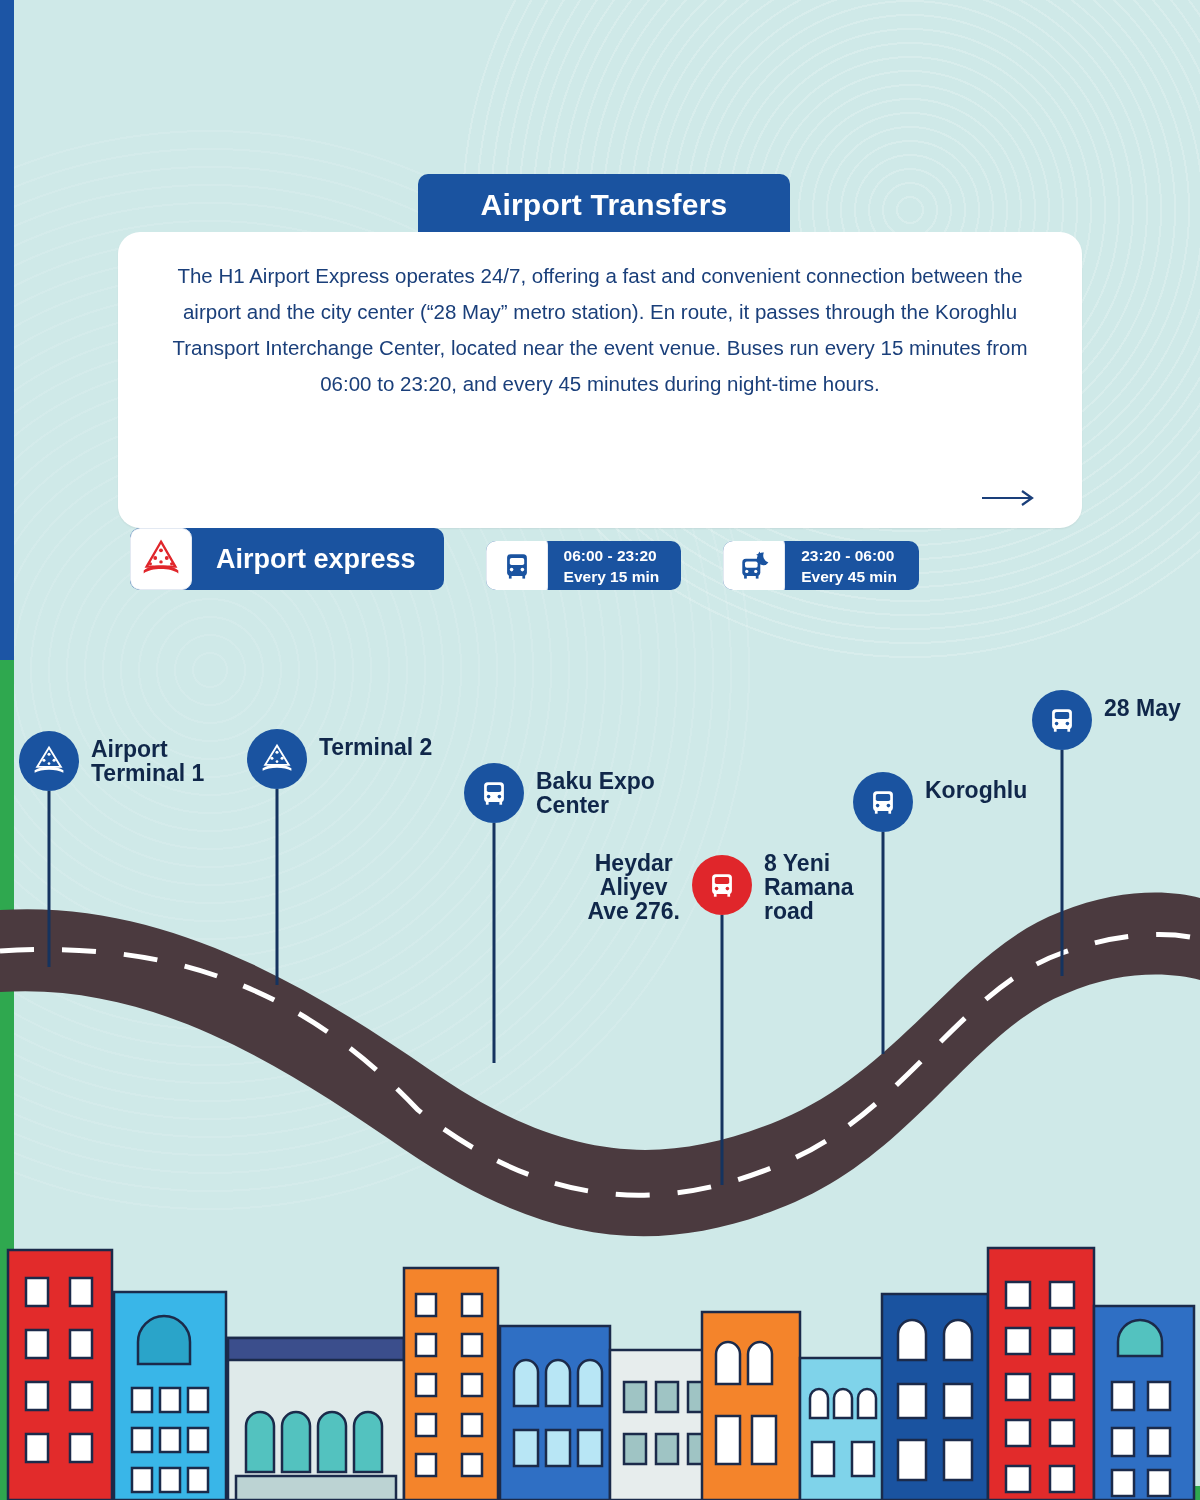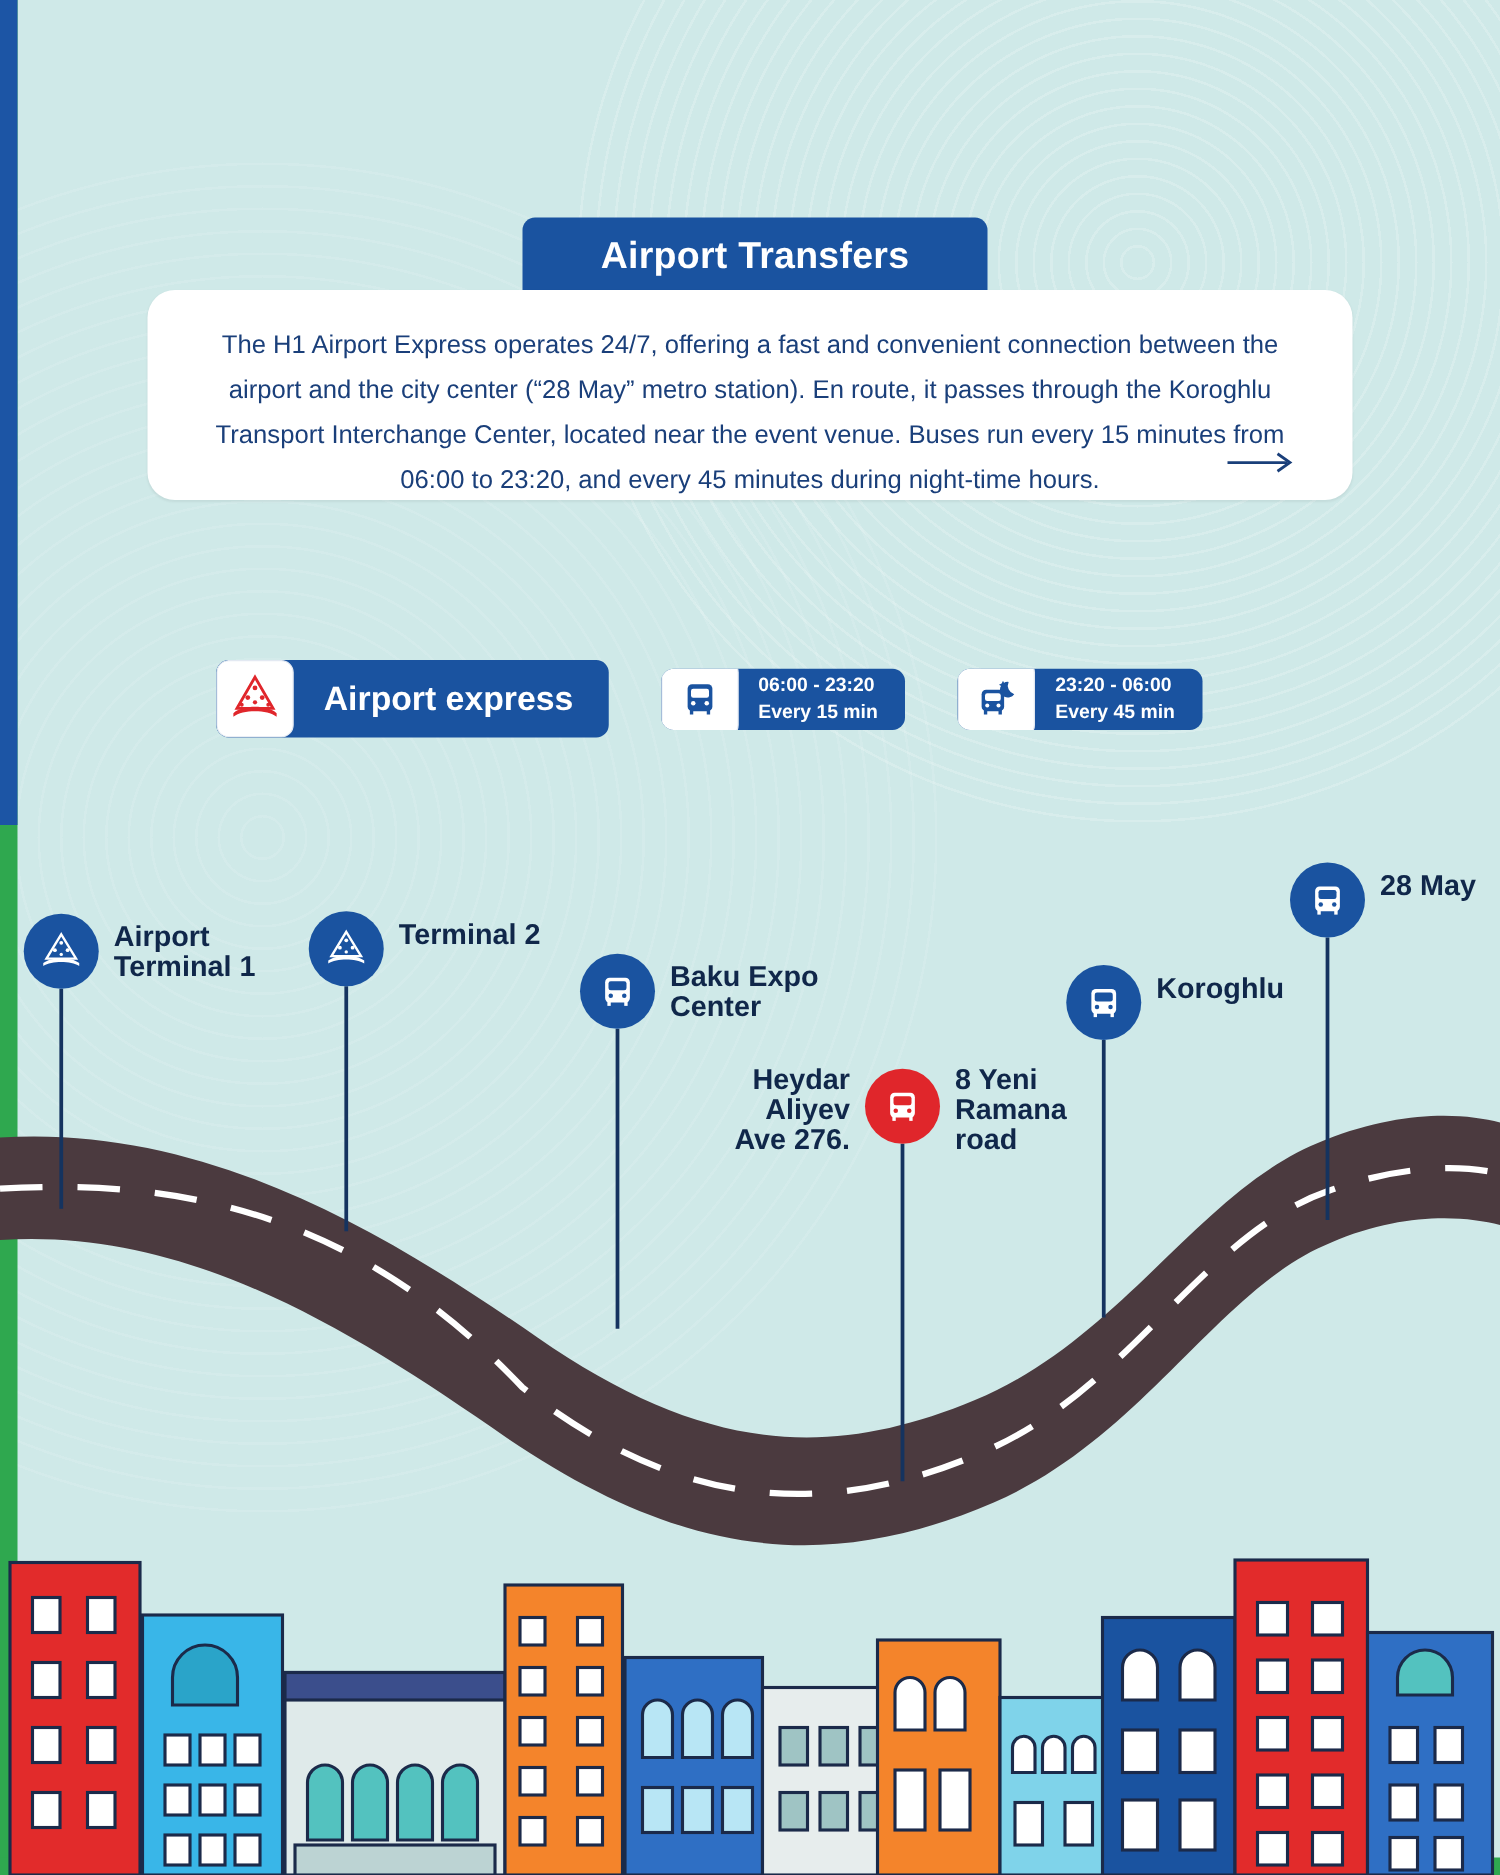--- a/index.html
+++ b/index.html
@@ -83,21 +83,21 @@
     display: flex;
     align-items: center;
     justify-content: center;
     letter-spacing: 0.2px;
   }
   .info-card {
     position: absolute;
     left: 118px;
     top: 232px;
     width: 964px;
-    height: 168px;
+    height: 296px;
     background: #ffffff;
     border-radius: 22px;
     box-shadow: 0 1px 2px rgba(0,0,0,0.06);
     padding: 26px 44px 0 44px;
   }
   .info-card p {
     margin: 0;
     color: #1a3f7a;
     font-size: 20.5px;
     line-height: 36px;
@@ -110,23 +110,22 @@
     width: 58px;
     height: 20px;
   }
 
   
   .legend {
     position: absolute;
     left: 130px;
     top: 528px;
     display: flex;
-    align-items: center;
+    align-items: flex-end;
     gap: 42px;
-    margin-left: 43px;
   }
   .badge-express {
     display: flex;
     align-items: center;
     background: #1a53a0;
     border-radius: 10px;
     height: 62px;
     padding: 0 28px 0 0;
     overflow: hidden;
   }
@@ -214,21 +213,21 @@
   .pin.red { background: #e0262b; }
   .stop-label {
     position: absolute;
     color: #10274a;
     font-size: 23px;
     font-weight: bold;
     line-height: 24px;
     white-space: nowrap;
   }
   .stop-label.right { left: 72px; top: 6px; }
-  .stop-label.left { right: 72px; top: 6px; text-align: right; }
+  .stop-label.left { right: 72px; top: 6px; text-align: center; }
 
   
   .city {
     position: absolute;
     left: 0; bottom: 0;
     width: 1200px;
     height: 270px;
   }
 </style>
 </head>

